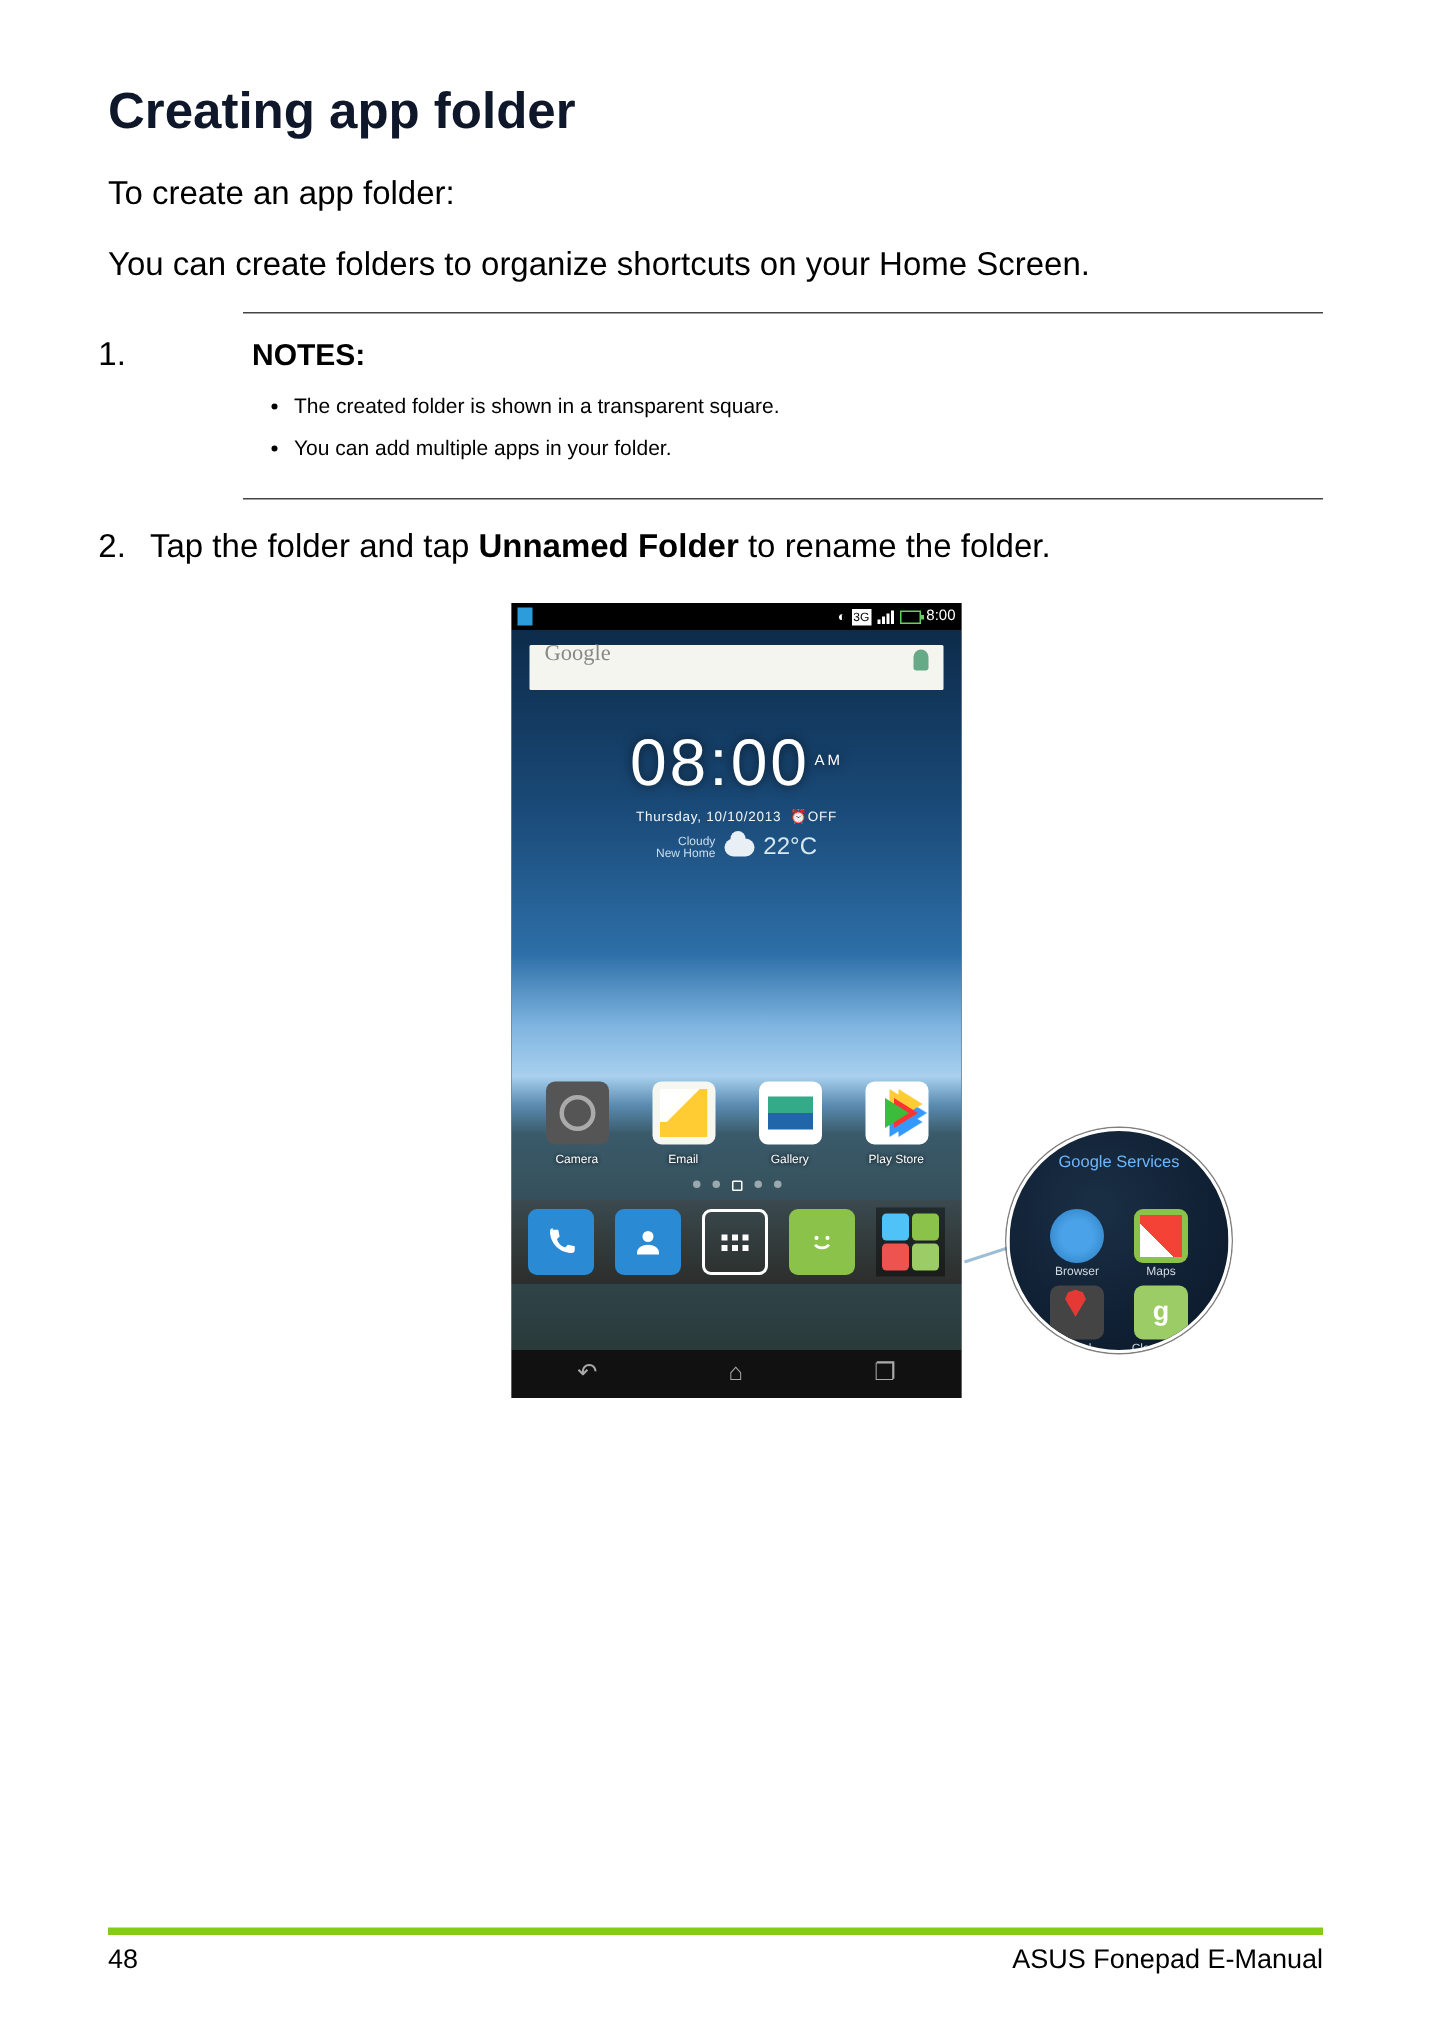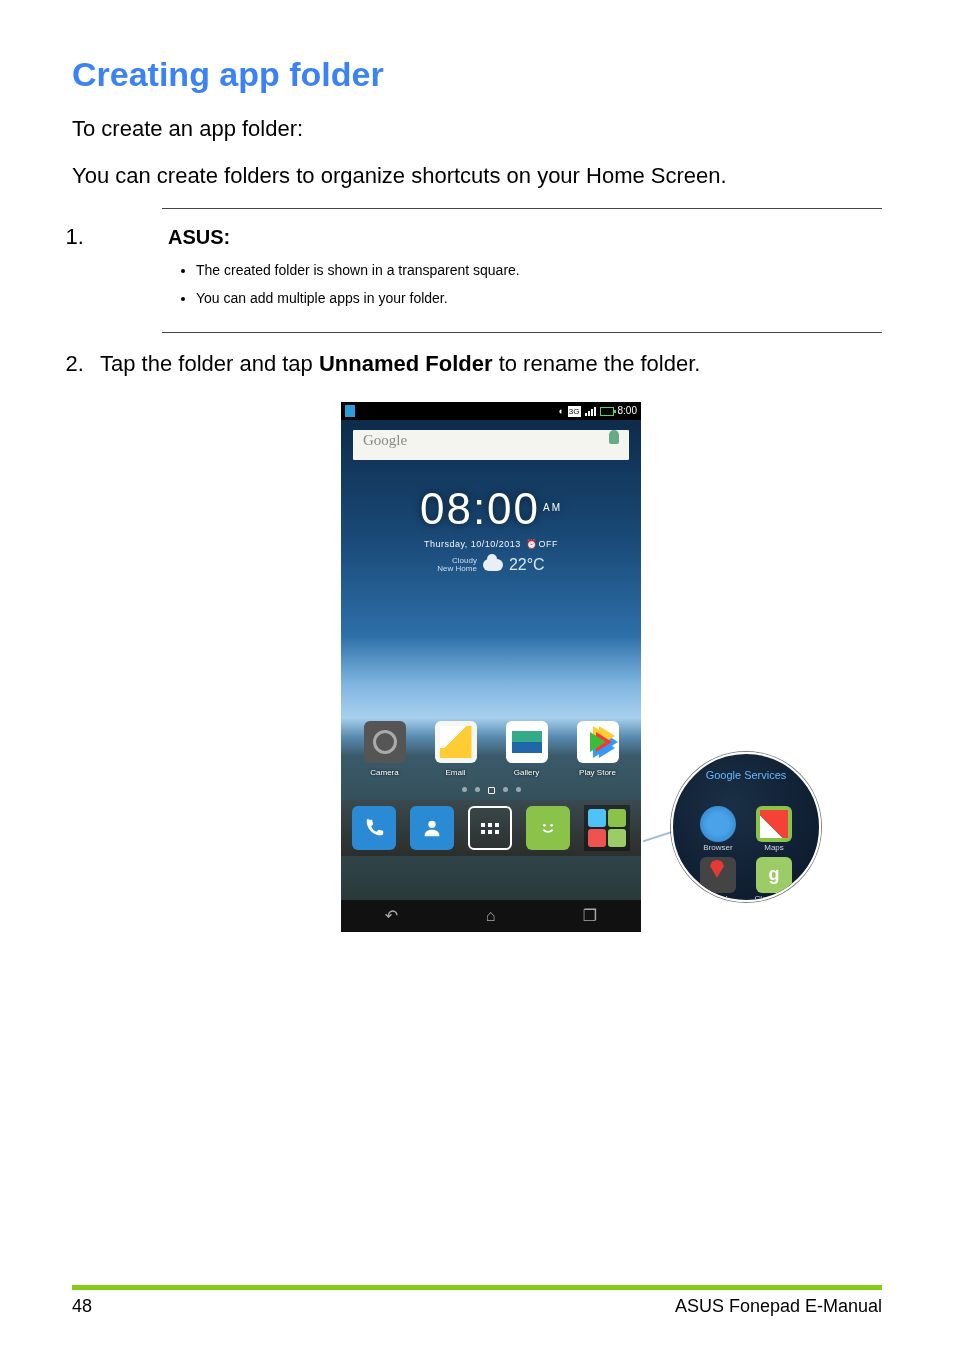--- a/index.html
+++ b/index.html
@@ -1,39 +1,39 @@
 <!DOCTYPE html>
 <html><head>
 <meta charset="utf-8">
 <style>
   * { margin: 0; padding: 0; box-sizing: border-box; }
   html, body { width: 954px; height: 1357px; font-family: "Segoe UI", "Myriad Pro", Arial, sans-serif; color: #000; background: #fff; }
   .page { position: relative; width: 954px; height: 1357px; padding: 55px 72px 0 72px; }
-  .title { color: #3b82f6; font-size: 34px; font-weight: 700; margin-bottom: 20px; }
+  .title { color: #0f172a; font-size: 34px; font-weight: 700; margin-bottom: 20px; }
   .intro { font-size: 22px; line-height: 1.4; margin-bottom: 16px; }
   ol.steps { list-style: decimal; margin: 0 0 0 18px; padding: 0; font-size: 22px; }
   ol.steps > li { margin-bottom: 14px; padding-left: 10px; line-height: 1.4; }
   .notes-box { margin: 12px 0 16px 62px; border-top: 1px solid #444; border-bottom: 1px solid #444; padding: 14px 6px 14px 6px; }
   .notes-title { font-weight: 700; font-size: 20px; margin-bottom: 10px; }
   .notes-list { list-style: disc; margin-left: 28px; font-size: 14px; }
   .notes-list li { margin: 10px 0; line-height: 1.35; }
   .figure-wrap { position: relative; width: 440px; margin: 22px auto 0 auto; }
 
   
   .phone { width: 300px; height: 530px; margin: 0 auto; background: #000; position: relative; overflow: hidden; font-family: Arial, sans-serif; }
   .status-bar { height: 18px; background: #000; color: #fff; font-size: 10px; display: flex; align-items: center; justify-content: space-between; padding: 0 4px; }
   .status-bar .left-ic { width: 10px; height: 12px; background: #2d9cdb; }
   .status-right { display: flex; align-items: center; gap: 4px; }
   .sig-bars { display: flex; align-items: flex-end; gap: 1px; }
   .sig-bars span { width: 2px; background: #fff; }
   .sig-bars span:nth-child(1){height:3px;} .sig-bars span:nth-child(2){height:5px;} .sig-bars span:nth-child(3){height:7px;} .sig-bars span:nth-child(4){height:9px;}
   .bat { width: 14px; height: 9px; border: 1px solid #6c6; position: relative; }
   .bat::after { content:""; position:absolute; right:-3px; top:2px; width:2px; height:3px; background:#6c6; }
   .home-bg { position: relative; height: 480px; background: linear-gradient(to bottom, #0d2b4a 0%, #1a4a78 25%, #2d6fa8 45%, #7fb5e0 55%, #a8d0ee 62%, #5a8bb0 66%, #3a5a6a 70%, #2a3a3a 100%); }
-  .search-bar { position: absolute; top: 10px; left: 12px; right: 12px; height: 30px; background: #f5f5f0; display: flex; align-items: flex-start; padding: 0 10px; justify-content: space-between; border-radius: 1px; }
+  .search-bar { position: absolute; top: 10px; left: 12px; right: 12px; height: 30px; background: #f5f5f0; display: flex; align-items: flex-end; padding: 13px 10px; justify-content: space-between; border-radius: 1px; }
   .search-bar .g { font-family: Georgia, serif; font-size: 15px; color: #888; }
   .mic { width: 10px; height: 14px; background: #6a8; border-radius: 5px 5px 2px 2px; position: relative; }
   .clock { position: absolute; top: 58px; left: 0; right: 0; text-align: center; color: #fff; }
   .clock-time { font-size: 44px; font-weight: 200; letter-spacing: 2px; font-family: "Arial Narrow", Arial; text-shadow: 0 0 8px rgba(0,0,0,.6); display:inline-flex; align-items:flex-start; }
   .clock-am { font-size: 10px; vertical-align: top; margin-left: 3px; margin-top: 23px; }
   .clock-date { font-size: 9px; opacity: .95; margin-top: -2px; letter-spacing:.5px; }
   .weather { position: absolute; top: 134px; left: 0; right: 0; text-align: center; color: #d8e8f0; font-size: 18px; display:flex; justify-content:center; align-items:center; gap:6px; }
   .weather .city { font-size: 8px; line-height: 1; text-align:right; color:#cde; }
   .cloud { width: 20px; height: 12px; background: #e8f0f5; border-radius: 8px; position: relative; }
   .cloud::before { content:""; position:absolute; width:10px; height:10px; background:#e8f0f5; border-radius:50%; top:-5px; left:4px; }
@@ -92,21 +92,21 @@
 
 <div class="page">
   <h1 class="title">Creating app folder</h1>
   <p class="intro">To create an app folder:</p>
   <p class="intro">You can create folders to organize shortcuts on your Home Screen.</p>
 
   <ol class="steps">
     <li>
 
       <div class="notes-box">
-        <div class="notes-title">ASUS:</div>
+        <div class="notes-title">NOTES:</div>
         <ul class="notes-list">
           <li>The created folder is shown in a transparent square.</li>
           <li>You can add multiple apps in your folder.</li>
         </ul>
       </div>
     </li>
 
     <li>
       <span>Tap the folder and tap </span><span class="bold">Unnamed Folder</span><span> to rename the folder.</span>
 

